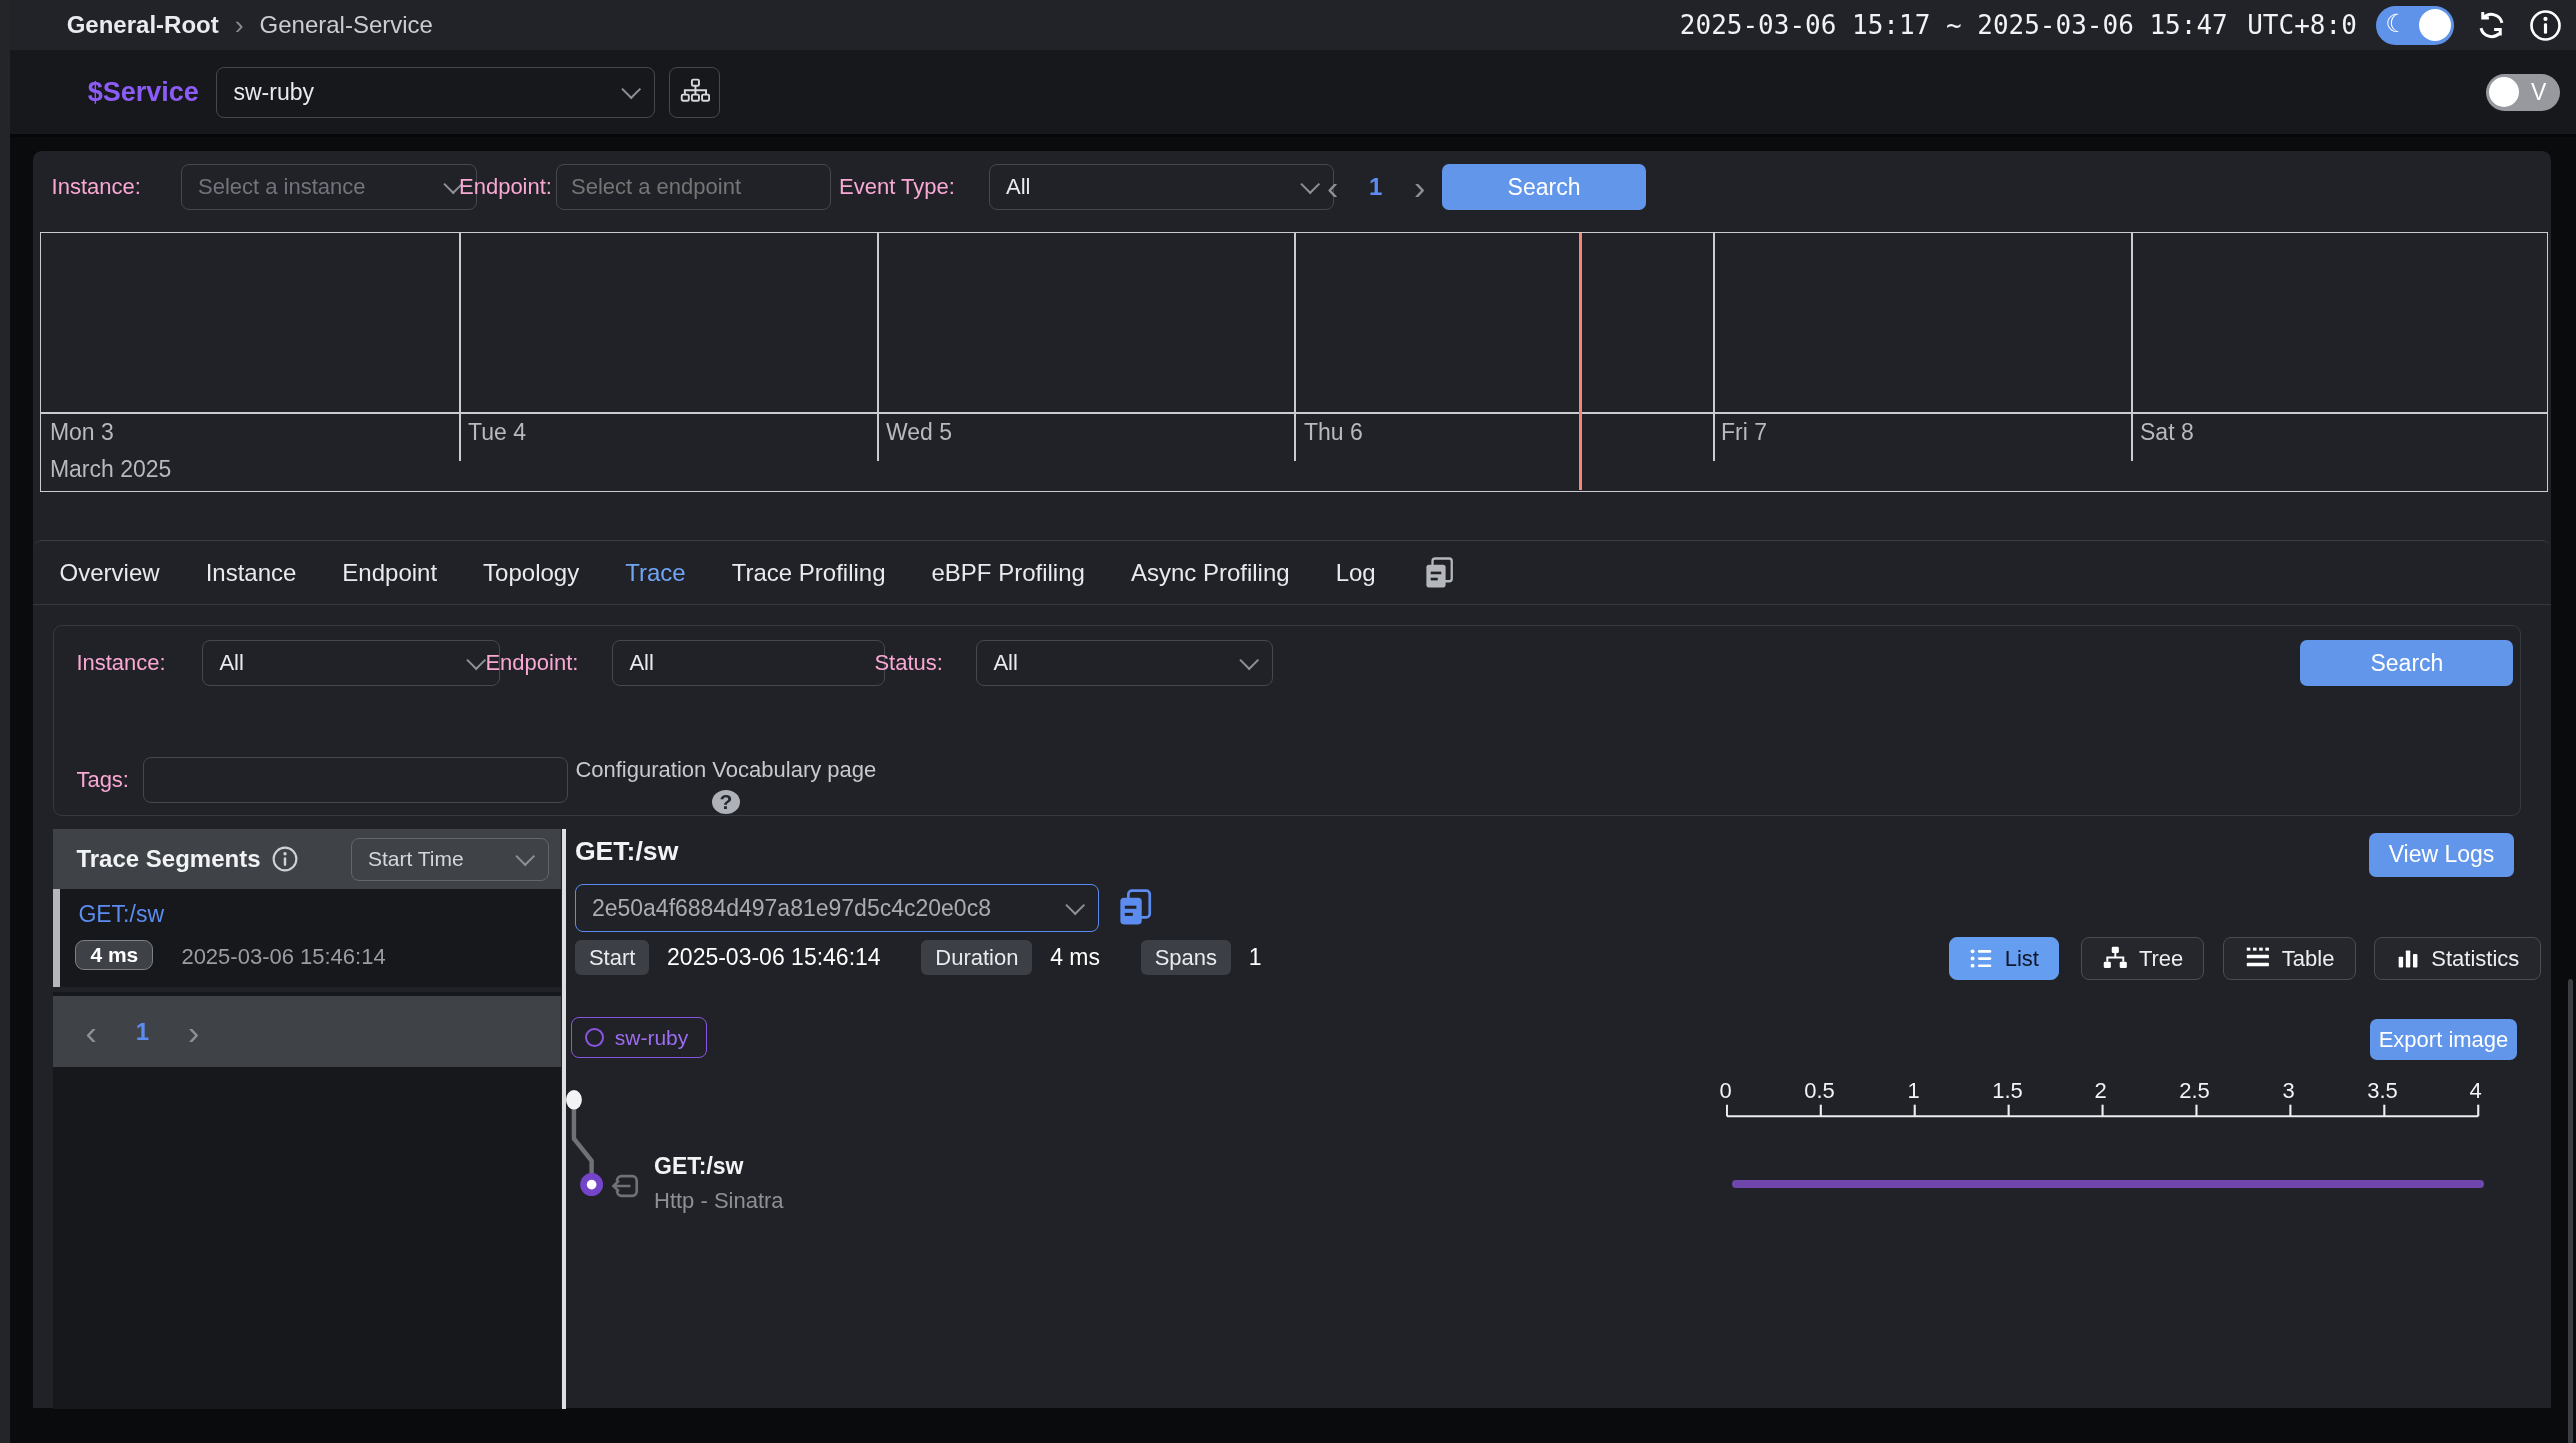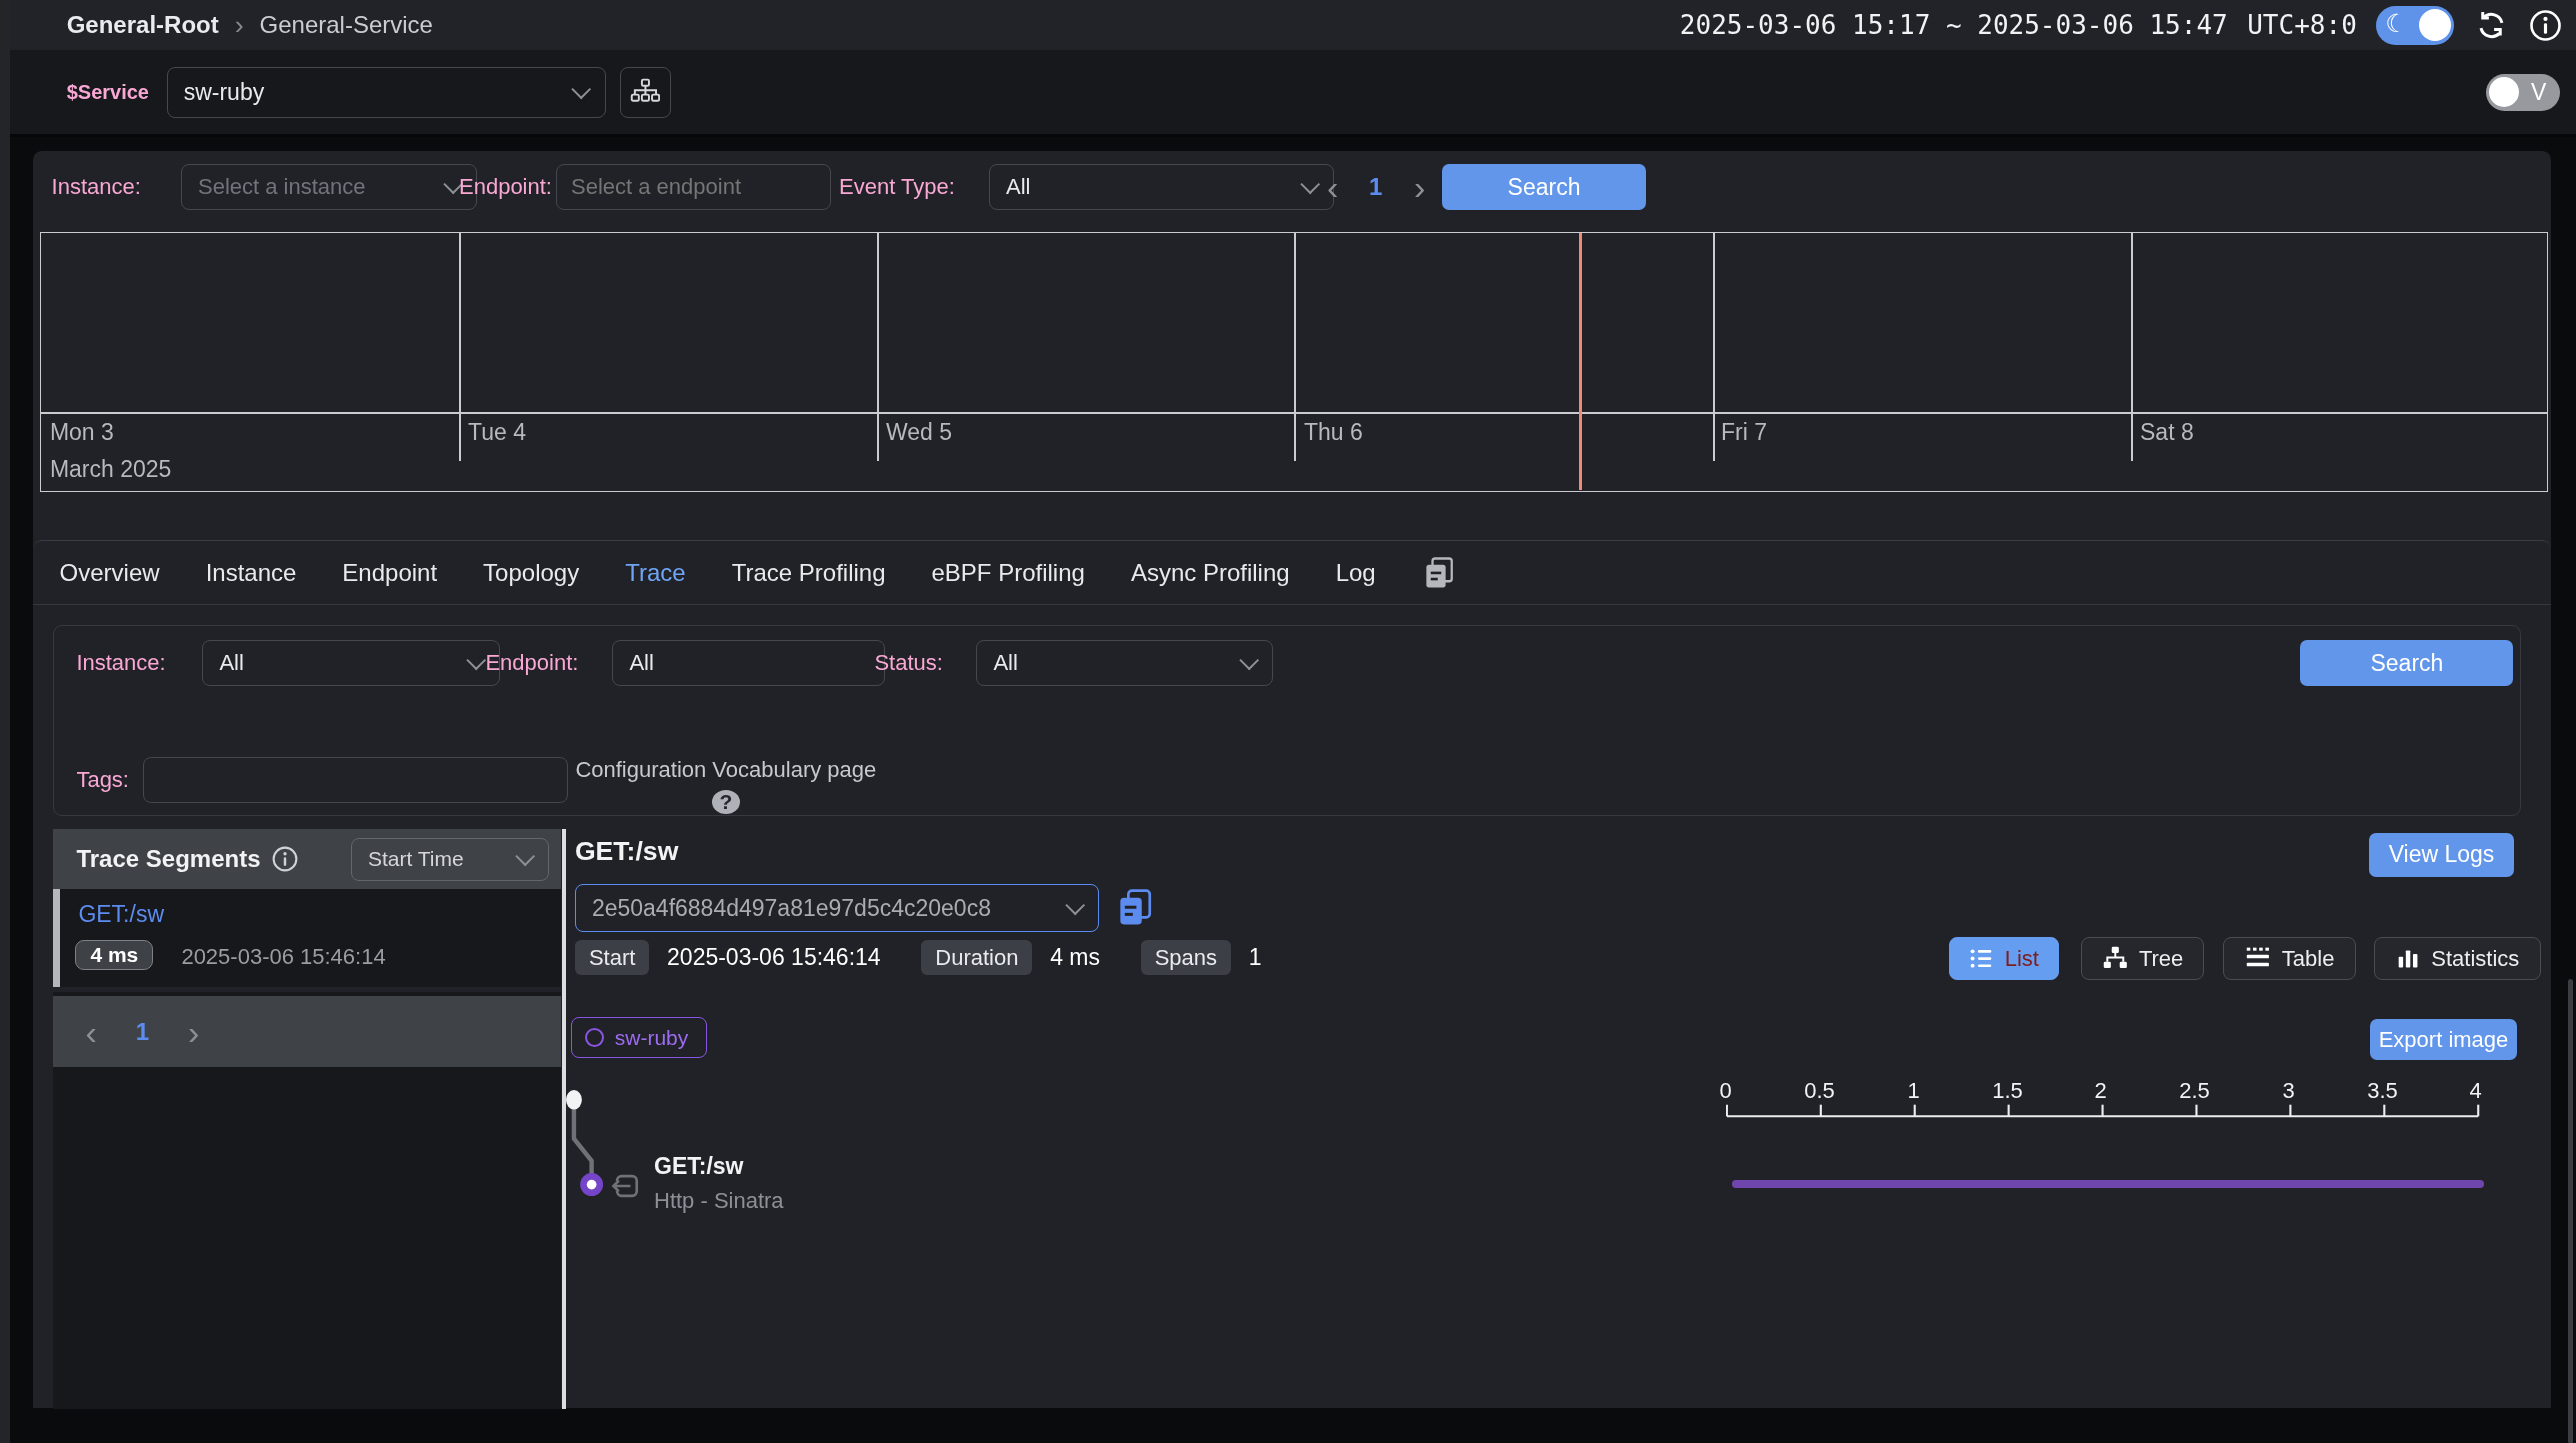--- a/index.html
+++ b/index.html
@@ -20,21 +20,21 @@
   .crumb-cur{color:#c9ccd1;}
   .topbar-right{margin-left:auto;display:flex;align-items:center;gap:19.5px;margin-right:12.4px;}
   .time-range,.tz{font-family:"DejaVu Sans Mono",monospace;font-size:26px;color:#f0f2f4;}
   .dark-toggle{position:relative;width:78px;height:39px;border-radius:19.5px;background:#5f93ea;flex:0 0 auto;}
   .dark-toggle .moon{position:absolute;left:8.9px;top:3.5px;font-size:25px;color:#fff;}
   .dark-toggle .knob{position:absolute;right:3.5px;top:3.5px;width:32px;height:32px;border-radius:50%;background:#fff;}
   .icon38{width:35px;height:35px;flex:0 0 auto;}
 
   
   .servicebar{position:absolute;left:9.7px;top:50px;width:2566px;height:84px;background:#17181c;border-bottom:3.5px solid #060708;display:flex;align-items:center;}
-  .svc-label{margin-left:57px;font-size:20px;font-weight:bold;color:#f9a8d4;}
+  .svc-label{margin-left:78px;font-size:27px;font-weight:bold;color:#8b5cf6;}
   .select{display:flex;align-items:center;border:1.8px solid #45484e;border-radius:8px;background:transparent;padding:0 16px;box-sizing:border-box;margin-left:28px;}
   .chev{width:12.4px;height:12.4px;border-right:2.7px solid #8d9096;border-bottom:2.7px solid #8d9096;transform:rotate(45deg) translate(-1.8px,-1.8px);margin-left:auto;flex:0 0 auto;}
   .svc-select{margin-left:17.7px;width:439px;height:51px;font-size:23px;color:#e8eaed;}
   .topo-btn{margin-left:14px;width:51px;height:51px;border:1.8px solid #45484e;border-radius:8px;display:flex;align-items:center;justify-content:center;box-sizing:border-box;}
   .var-toggle{position:relative;margin-left:auto;margin-right:16px;width:74px;height:37px;border-radius:18.6px;background:#97999e;}
   .var-toggle .knob{position:absolute;left:3.5px;top:3.5px;width:30px;height:30px;border-radius:50%;background:#fff;}
   .var-toggle .vlabel{position:absolute;right:13.3px;top:5.3px;font-size:23px;color:#fff;}
 
   
   .panel{position:absolute;background:#212227;border-radius:8.9px;}
@@ -90,21 +90,21 @@
   
   .detail{position:absolute;left:533px;top:288px;width:1985px;height:580px;}
   .detail-title{position:absolute;left:8.9px;top:7px;font-size:26.6px;font-weight:bold;color:#f2f3f5;}
   .view-logs{position:absolute;left:1803px;top:3.5px;width:145px;height:44px;}
   .trace-select{position:absolute;left:8.9px;top:55px;width:524px;height:48px;border:1.8px solid #5d8cf0;border-radius:8px;display:flex;align-items:center;padding:0 16px;box-sizing:border-box;font-size:23px;color:#a9acb2;}
   .copy-blue{position:absolute;left:549px;top:58px;}
   .meta-row{position:absolute;left:8.9px;top:108px;height:41px;display:flex;align-items:center;gap:17.7px;}
   .chip{background:#3c4046;border-radius:6.2px;padding:4.4px 14px;font-size:22px;color:#e9ebee;}
   .metaval{font-size:23px;color:#fff;margin-right:23px;}
   .view-btn{position:absolute;top:108px;height:43px;border:1.8px solid #4a4d53;border-radius:8px;display:flex;align-items:center;justify-content:center;gap:10.6px;font-size:22px;color:#eceef0;box-sizing:border-box;background:#25272c;}
-  .view-btn.active{background:#659df0;border-color:#659df0;color:#7f1d1d;}
+  .view-btn.active{background:#659df0;border-color:#659df0;color:#0f172a;}
   .svc-chip{position:absolute;left:5.3px;top:188px;width:136px;height:41px;border:1.8px solid #8a55e0;border-radius:8px;display:flex;align-items:center;gap:10.6px;padding-left:12.4px;box-sizing:border-box;}
   .svc-chip .ring{width:19.5px;height:19.5px;border:2.7px solid #8a55e0;border-radius:50%;box-sizing:border-box;}
   .svc-chip .txt{font-size:21px;color:#9d6cf0;}
   .export-btn{position:absolute;left:1804px;top:190px;width:147px;height:41px;font-size:22px;}
   .axis-label{position:absolute;top:249px;width:71px;text-align:center;font-size:22px;color:#f2f3f5;}
   .axis-ruler{position:absolute;left:1160px;top:273px;}
   .tree-svg{position:absolute;left:0;top:261px;}
   .entry-icon{position:absolute;left:43px;top:340px;}
   .span-name{position:absolute;left:88px;top:324px;font-size:23px;font-weight:600;color:#f2f3f5;}
   .span-layer{position:absolute;left:88px;top:359px;font-size:22px;color:#8d9096;}

